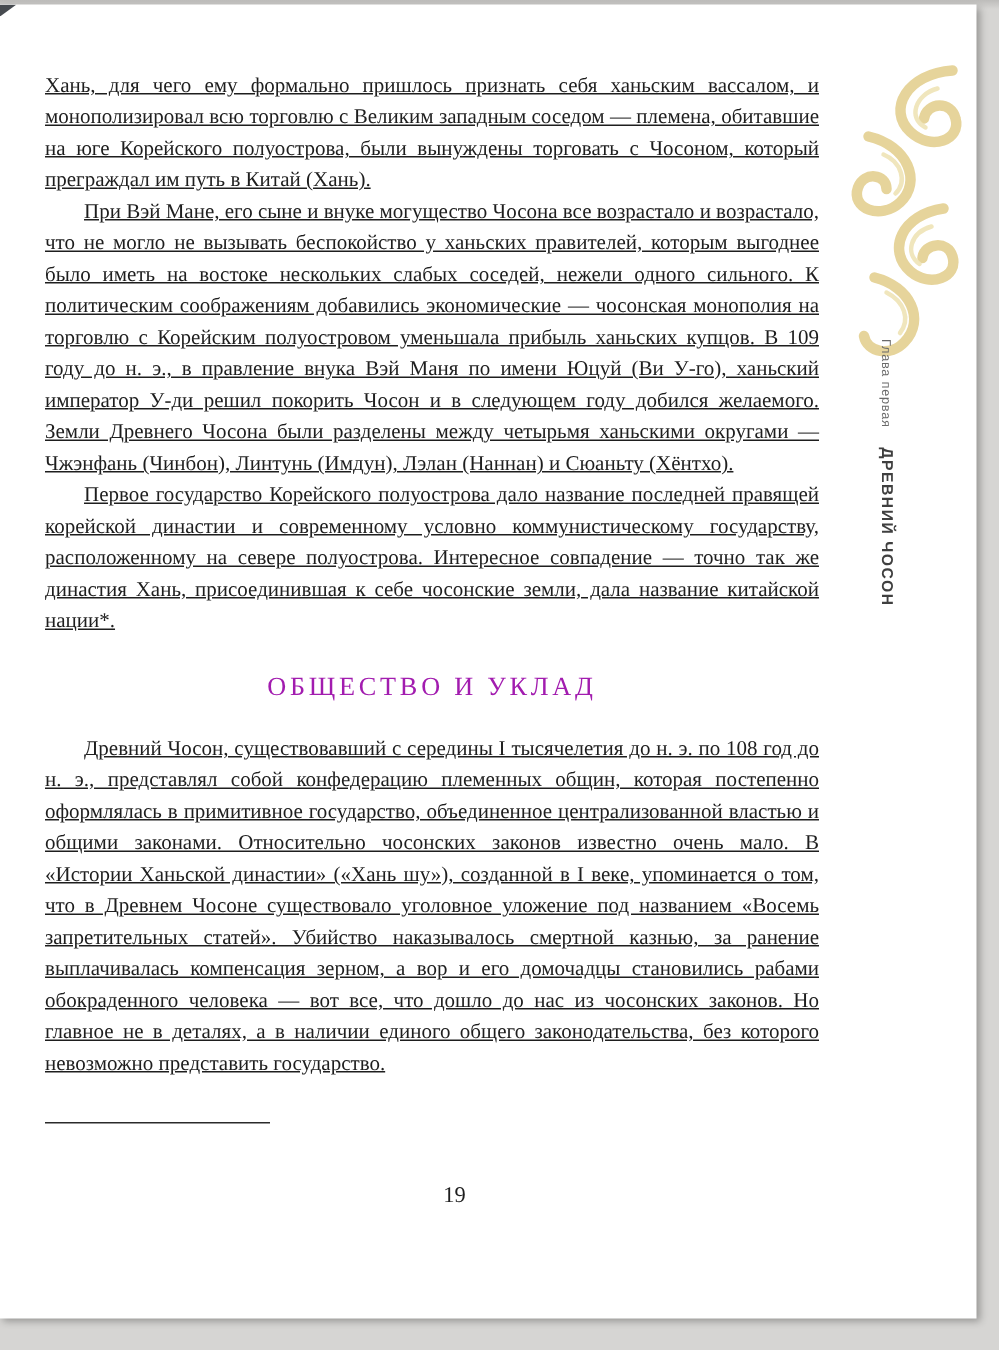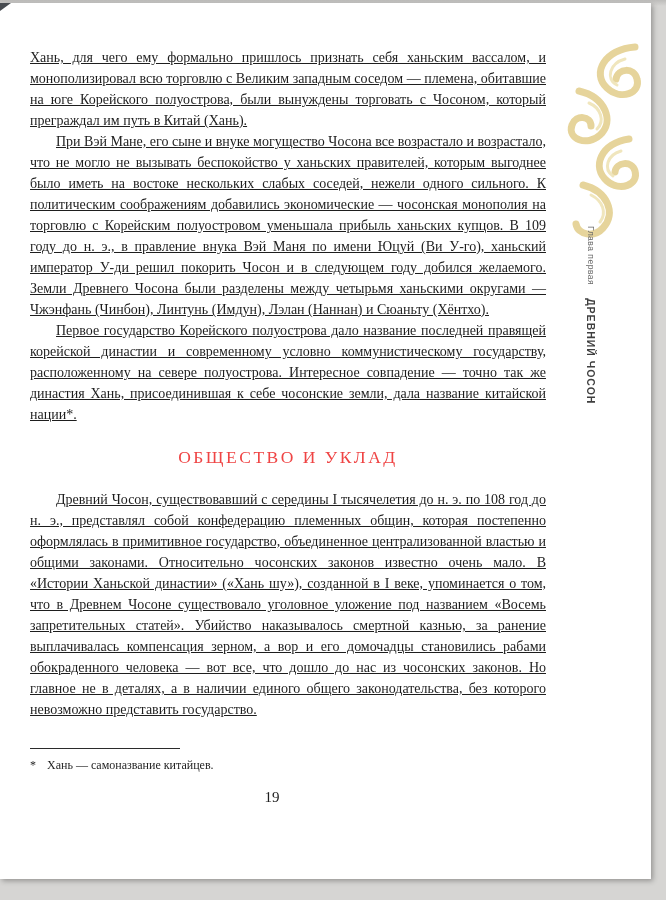--- a/index.html
+++ b/index.html
@@ -51,31 +51,31 @@
     text-align:justify;
     text-indent:26px;
     text-decoration:underline;
   }
   .para.no-indent{text-indent:0;}
   .section-heading{
     margin:22px 0 21px 0;
     font-size:17.5px;font-weight:400;
     letter-spacing:2.5px;
     text-align:center;
-    color:#ef4444;
+    color:#a21caf;
   }
   .footnote-block{margin-top:28px;}
   .footnote-rule{width:150px;height:1px;background:#2b2b2b;}
   .footnote{
     margin:8px 0 0 0;
     font-size:12px;line-height:16px;
   }
   .fn-marker{display:inline-block;width:17px;}
   .page-number{
-    position:absolute;left:14px;top:786px;width:516px;
+    position:absolute;left:45px;top:786px;width:516px;
     text-align:center;
     font-size:15px;color:#1e1e1e;
   }
 </style>
 </head>
 <body>
 
 <div class="stage">
   <div class="page">
 
@@ -109,20 +109,19 @@
       <p class="para no-indent">Хань, для чего ему формально пришлось признать себя ханьским вассалом, и монополизировал всю торговлю с Великим западным соседом — племена, обитавшие на юге Корейского полуострова, были вынуждены торговать с Чосоном, который преграждал им путь в Китай (Хань).</p>
       <p class="para">При Вэй Мане, его сыне и внуке могущество Чосона все возрастало и возрастало, что не могло не вызывать беспокойство у ханьских правителей, которым выгоднее было иметь на востоке нескольких слабых соседей, нежели одного сильного. К политическим соображениям добавились экономические — чосонская монополия на торговлю с Корейским полуостровом уменьшала прибыль ханьских купцов. В 109 году до н. э., в правление внука Вэй Маня по имени Юцуй (Ви У-го), ханьский император У-ди решил покорить Чосон и в следующем году добился желаемого. Земли Древнего Чосона были разделены между четырьмя ханьскими округами — Чжэнфань (Чинбон), Линтунь (Имдун), Лэлан (Наннан) и Сюаньту (Хёнтхо).</p>
       <p class="para">Первое государство Корейского полуострова дало название последней правящей корейской династии и современному условно коммунистическому государству, расположенному на севере полуострова. Интересное совпадение — точно так же династия Хань, присоединившая к себе чосонские земли, дала название китайской нации*.</p>
 
       <h2 class="section-heading">ОБЩЕСТВО И УКЛАД</h2>
 
       <p class="para">Древний Чосон, существовавший с середины I тысячелетия до н. э. по 108 год до н. э., представлял собой конфедерацию племенных общин, которая постепенно оформлялась в примитивное государство, объединенное централизованной властью и общими законами. Относительно чосонских законов известно очень мало. В «Истории Ханьской династии» («Хань шу»), созданной в I веке, упоминается о том, что в Древнем Чосоне существовало уголовное уложение под названием «Восемь запретительных статей». Убийство наказывалось смертной казнью, за ранение выплачивалась компенсация зерном, а вор и его домочадцы становились рабами обокраденного человека — вот все, что дошло до нас из чосонских законов. Но главное не в деталях, а в наличии единого общего законодательства, без которого невозможно представить государство.</p>
 
       <div class="footnote-block">
         <div class="footnote-rule"></div>
-        <p class="footnote"><span class="fn-marker">*</span><span>Хань — самоназвание китайцев.</span></p>
       </div>
     </div>
 
     <div class="page-number">19</div>
 
   </div>
 </div>
 
 </body></html>

